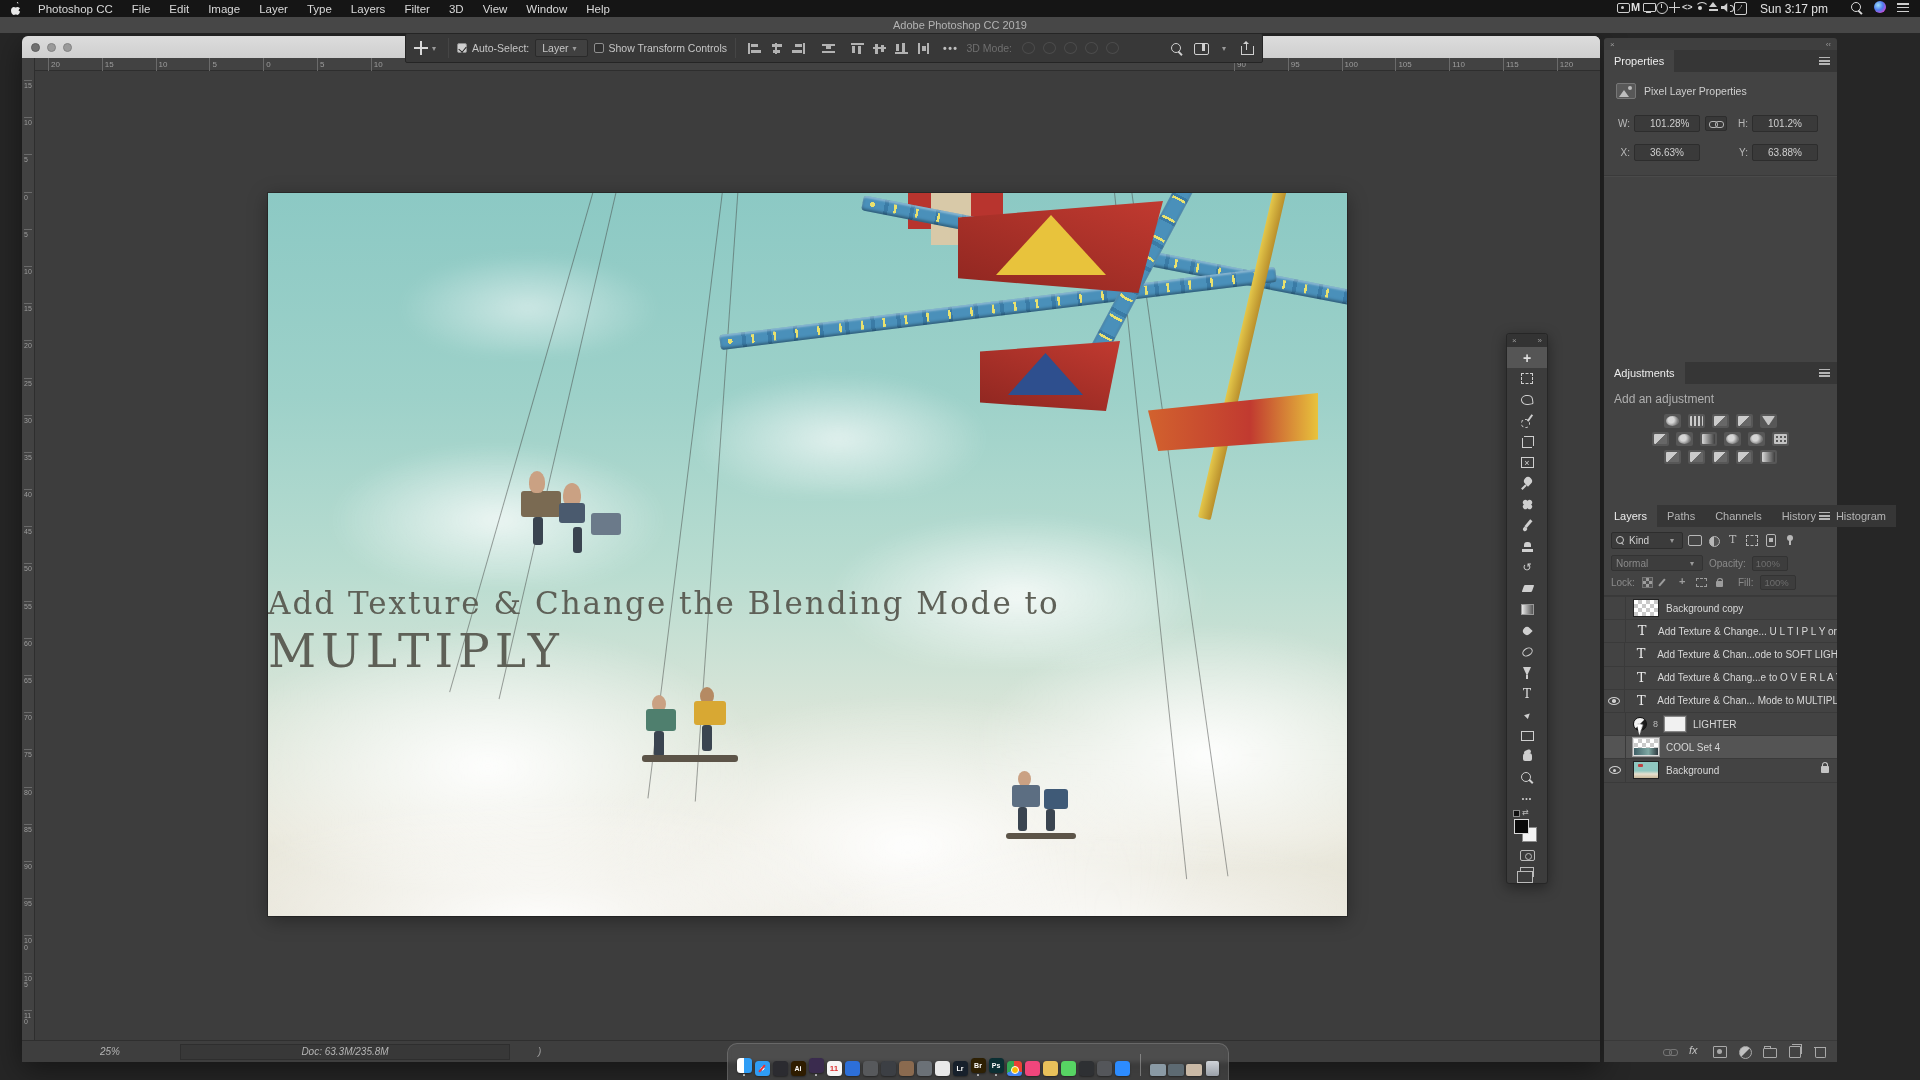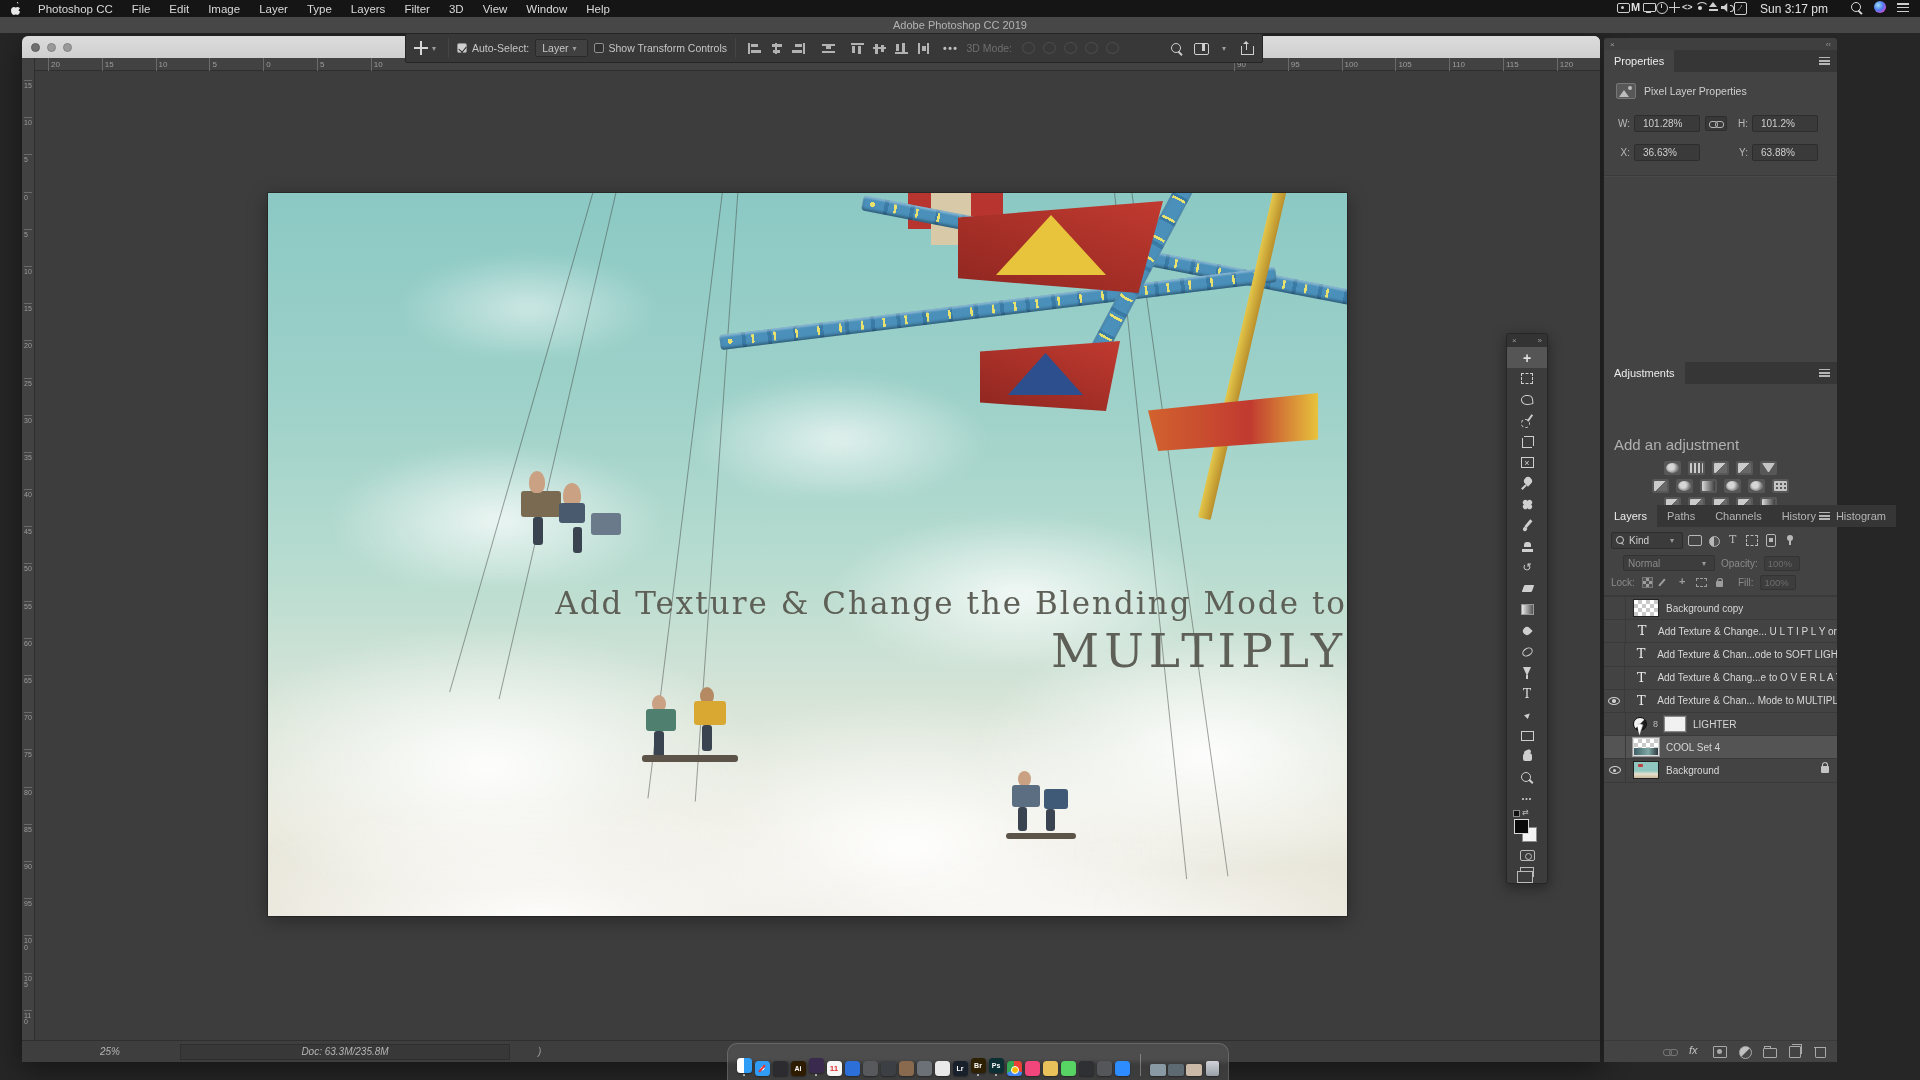--- a/index.html
+++ b/index.html
@@ -77,21 +77,21 @@
   .cable { position:absolute; width:1.2px; background:rgba(70,72,70,.5); transform-origin:top center; }
   .beam { position:absolute; height:15px; border-radius:3px;
     background:repeating-linear-gradient(90deg,#4a90ba 0 22px, #3a7ba6 22px 26px);
     box-shadow:inset 0 2px 2px rgba(255,255,255,.35), inset 0 -2px 3px rgba(0,0,0,.35); }
   .beam::before { content:""; position:absolute; inset:3px 2px; background:repeating-radial-gradient(circle at 8px 50%, #e9e16e 0 2.5px, transparent 2.5px 22px); }
   .pole { position:absolute; width:13px; background:linear-gradient(90deg,#e4c74a,#b98f2c); border-radius:2px; }
   .flag { position:absolute; }
   .ridecap { position:absolute; background:#b8342e; border-radius:4px 4px 0 0; }
   .rider { position:absolute; }
   .rider i { position:absolute; display:block; border-radius:3px; }
-  .ctext { position:absolute; left:0; right:0; text-align:right; color:#5e6057;
+  .ctext { position:absolute; left:0; right:0; text-align:left; color:#5e6057;
     font-family:"DejaVu Serif", serif; font-weight:400; }
   .ctext.l1 { top:392px; font-size:31px; letter-spacing:2px; }
   .ctext.l2 { top:430px; font-size:47px; letter-spacing:5px; }
 
   
   .options-bar { position:absolute; left:405px; top:33px; width:858px; height:30px; background:#383838;
     border:1px solid #252525; border-radius:2px; display:flex; align-items:center; padding:0 8px; z-index:40;
     color:#c6c6c6; font-size:10.5px; }
   .ob-sep { width:1px; height:20px; background:#2c2c2c; border-right:1px solid #454545; margin:0 8px; }
   .ob-move { position:relative; width:14px; height:14px; }
@@ -192,27 +192,27 @@
   .tab.active { background:#434343; color:#ececec; }
   .hamb { position:absolute; right:7px; top:7px; width:11px; height:8px;
     background:repeating-linear-gradient(180deg,#b5b5b5 0 1.4px, transparent 1.4px 3.2px); }
   .props-sub { display:flex; align-items:center; gap:8px; padding:11px 12px 0; font-size:10.5px; color:#cfcfcf; }
   .pic-ico { width:20px; height:16px; background:#585858; border:1px solid #777; border-radius:2px; position:relative; overflow:hidden; }
   .pic-ico::before { content:""; position:absolute; left:2px; bottom:1px; border-left:5px solid transparent; border-right:5px solid transparent; border-bottom:7px solid #bdbdbd; }
   .pic-ico::after { content:""; position:absolute; right:3px; top:2px; width:4px; height:4px; border-radius:50%; background:#bdbdbd; }
   .fieldrow { display:flex; align-items:center; padding:0 10px; margin-top:12px; font-size:10px; color:#b9b9b9; }
   .flabel { width:16px; text-align:right; margin-right:4px; }
   .fbox { width:66px; height:17px; background:#3a3a3a; border:1px solid #2d2d2d; border-radius:2px;
-    color:#cfcfcf; font-size:10px; line-height:16px; padding-left:8px; }
+    color:#cfcfcf; font-size:10px; line-height:16px; padding-left:15px; }
   .linkico { width:22px; height:15px; background:#383838; border:1px solid #2d2d2d; border-radius:2px; margin:0 5px;
     position:relative; }
   .linkico::before, .linkico::after { content:""; position:absolute; top:4px; width:7px; height:5px; border:1.3px solid #b5b5b5; border-radius:3px; }
   .linkico::before { left:3px; } .linkico::after { left:9px; }
   .prop-div { height:1px; background:#3a3a3a; margin-top:14px; box-shadow:0 1px 0 #4a4a4a; }
-  .adj-hint { font-size:15px; color:#b0b0b0; padding:8px 0 4px 10px;margin-top:44px; }
+  .adj-hint { font-size:12px; color:#b0b0b0; padding:8px 0 4px 10px; }
   .adjrow { display:flex; justify-content:center; gap:7px; margin-top:4px; }
   .adjico { width:17px; height:14px; border-radius:2px; background:#575757; position:relative; overflow:hidden; }
   .adjico::before { content:""; position:absolute; inset:2px; background:linear-gradient(135deg,#e0e0e0 48%, #6a6a6a 52%); opacity:.85; border-radius:1px; }
   .adjico.round::before { border-radius:50%; background:radial-gradient(circle at 40% 40%, #ececec 30%, #7c7c7c 70%); }
   .adjico.grid::before { background:repeating-linear-gradient(0deg,#d8d8d8 0 2px, transparent 2px 4px), repeating-linear-gradient(90deg,#d8d8d8 0 2px, transparent 2px 4px); }
   .adjico.tri::before { background:none; border-left:6px solid transparent; border-right:6px solid transparent; border-top:9px solid #d8d8d8; inset:2px 2px auto 2px; }
   .adjico.bars::before { background:repeating-linear-gradient(90deg,#e0e0e0 0 2px, transparent 2px 4px); }
   .adjico.grad::before { background:linear-gradient(90deg,#efefef,#3a3a3a); }
 
   
@@ -226,21 +226,21 @@
   .fic-pic::before { inset:1px 0; border:1.2px solid #c4c4c4; border-radius:2px; }
   .fic-adj::before { left:2px; top:1.5px; width:9px; height:9px; border-radius:50%; background:linear-gradient(90deg,#c4c4c4 50%, #555 50%); border:1px solid #c4c4c4; }
   .fic-type::before { content:"T"; left:3px; top:-1px; font-size:11px; font-family:"DejaVu Serif",serif; color:#c4c4c4; }
   .fic-shape::before { inset:1px 1px; border:1.2px dashed #c4c4c4; }
   .fic-smart::before { inset:0 2px; border:1.2px solid #c4c4c4; border-radius:2px; }
   .fic-smart::after { content:""; position:absolute; left:5px; top:4px; width:4px; height:4px; background:#c4c4c4; }
   .fic-pin::before { left:4px; top:1px; width:6px; height:6px; border-radius:50%; background:#c4c4c4; }
   .fic-pin::after { content:""; position:absolute; left:6.4px; top:6px; width:1.4px; height:5px; background:#c4c4c4; }
   .blend-row { display:flex; align-items:center; padding:2px 7px 3px; gap:6px; font-size:10px; }
   .blendbox { width:92px; height:16px; background:#3d3d3d; border:1px solid #333; border-radius:2px;
-    color:#8b8b8b; line-height:15px; padding:0 4px; display:flex; justify-content:space-between;margin-left:12px; }
+    color:#8b8b8b; line-height:15px; padding:0 4px; display:flex; justify-content:space-between; }
   .dimlab { color:#8b8b8b; }
   .dimbox { width:36px; height:15px; background:#3d3d3d; border:1px solid #333; border-radius:2px; color:#6e6e6e; line-height:14px; padding-left:3px; font-size:9.5px; }
   .lock-row { display:flex; align-items:center; padding:1px 7px 5px; gap:7px; font-size:10px; color:#8b8b8b; border-bottom:1px solid #393939; }
   .lic { width:11px; height:11px; position:relative; opacity:.75; }
   .lic::before { content:""; position:absolute; }
   .lic-transp::before { inset:0; background:repeating-conic-gradient(#bbb 0 25%, #555 0 50%) 0 0/6px 6px; border:1px solid #888; }
   .lic-pixel::before { left:1px; top:1px; width:2px; height:9px; background:#bbb; transform:rotate(40deg); }
   .lic-pos::before { content:"+"; left:1px; top:-2px; color:#bbb; font-size:11px; font-weight:bold; }
   .lic-art::before { inset:1px 0; border:1.2px dashed #bbb; }
   .lic-all::before { left:2px; top:4px; width:7px; height:6px; background:#bbb; border-radius:1px; }

